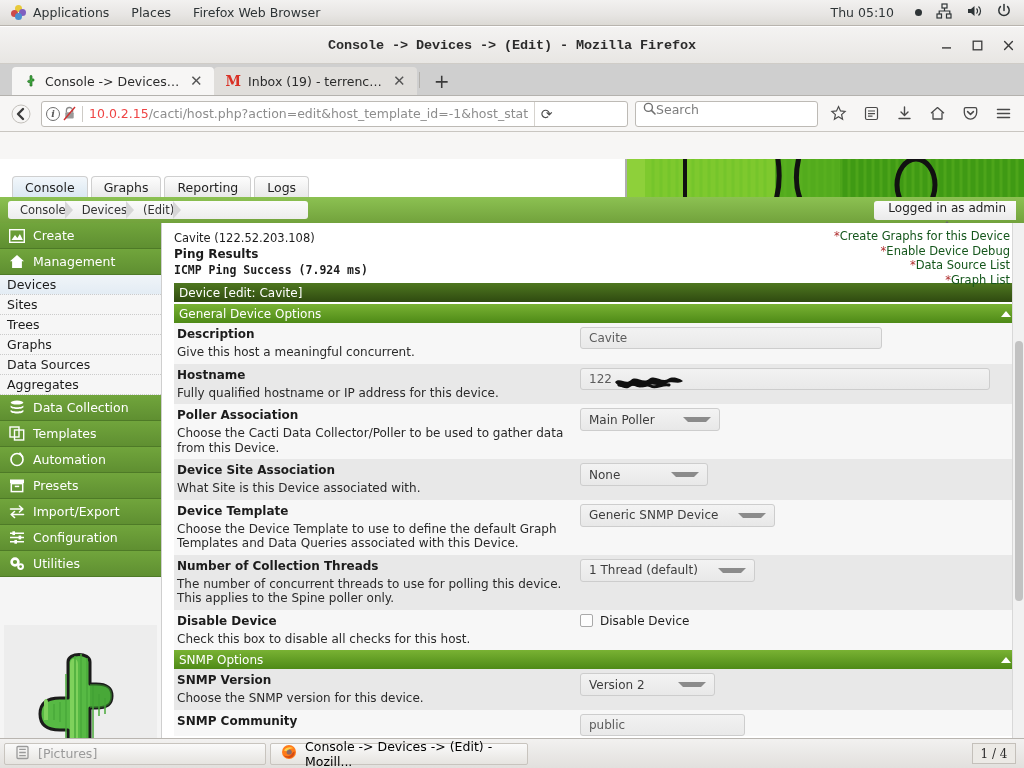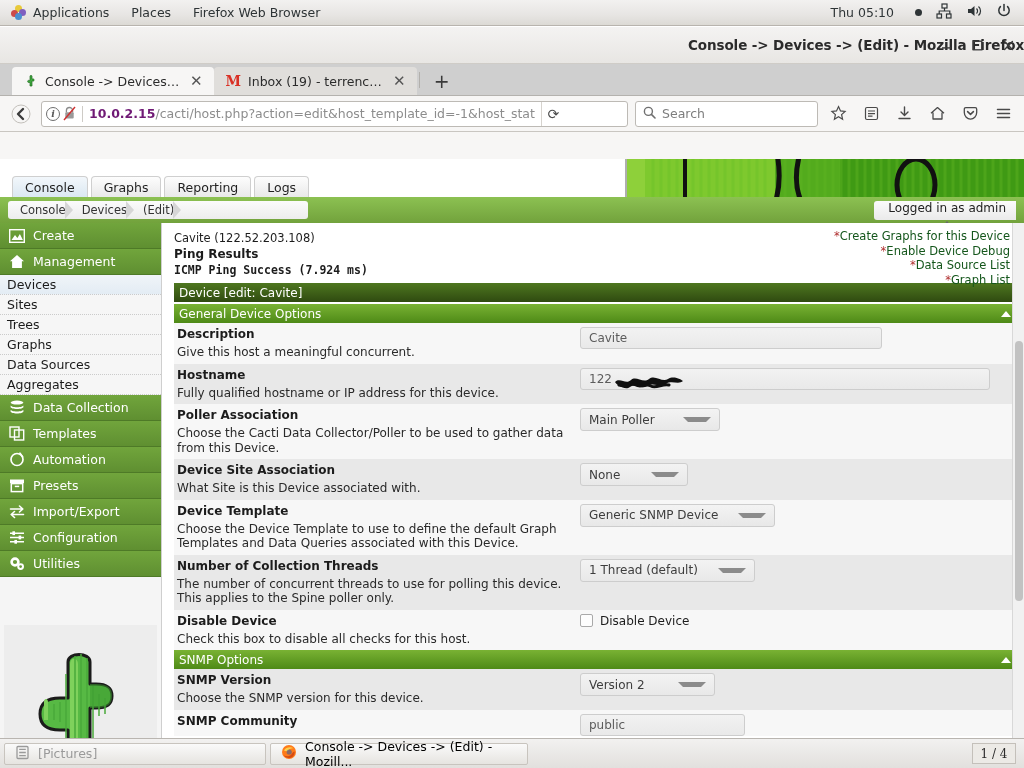--- a/index.html
+++ b/index.html
@@ -31,22 +31,23 @@
 
   
   #firefox-window {
     position: absolute; top: 27px; left: 0; width: 1024px; height: 711px;
     background: #f7f6f5;
   }
   #titlebar {
     height: 37px; width: 100%;
     background: linear-gradient(to bottom, #f4f3f2 0%, #e8e6e3 100%);
     border-bottom: 1px solid #cfccc7;
-    display: flex; align-items: center; justify-content: flex-end;
+    display: flex; align-items: center; justify-content: center;
     position: relative;
+    font-family: Liberation Mono, monospace;
   }
   #titlebar .title { font-size: 13.5px; font-weight: bold; color: #2b2b2b; letter-spacing: -0.1px;}
   .winbtns { position: absolute; right: 8px; top: 0; height: 37px; display:flex; align-items:center; gap: 16px;}
   .winbtn { width: 15px; height: 15px; display:flex; align-items:center; justify-content:center; color:#3b3b3b;}
 
   
   #tabstrip {
     height: 32px; background: #cfcfcf;
     display: flex; align-items: flex-end; padding-left: 12px; gap: 0;
     border-bottom: 1px solid #b4b2ae;
@@ -82,28 +83,28 @@
   }
   .url-ident { display:flex; align-items:center; gap:3px; flex: 0 0 auto;}
   .info-circle {
     width: 14px; height: 14px; border-radius: 50%; border: 1.3px solid #6e6e6e;
     color:#5a5a5a; font-size: 9.5px; display:flex; align-items:center; justify-content:center;
     font-family: "DejaVu Serif", serif; font-style: italic; font-weight: bold;
   }
   .lock-struck { position: relative; width: 13px; height: 15px; display:inline-block;}
   .urlsep { width: 1px; height: 16px; background: #cecbc6;}
   .url-text { white-space: nowrap; overflow: hidden; color: #8d8d8d;}
-  .url-text .host { color: #701a75; font-weight: bold; }
+  .url-text .host { color: #ef4444; font-weight: normal; }
   .url-go {
     flex: 0 0 auto; width: 24px; height: 24px; display:flex; align-items:center;
     justify-content:center; font-size: 14px; color:#4b4b4b; border-left: 1px solid #d6d3ce;
   }
   #searchbar {
     width: 183px; height: 26px; background: #ffffff; border: 1px solid #bdbab5;
-    border-radius: 3px; display:flex; align-items:center; gap: 6px; padding: 0 7px;
+    border-radius: 3px; display:flex; padding: 0 7px;
     font-size: 12.5px; color: #7d7d7d;
   }
   .nav-icon { width: 26px; height: 26px; display:flex; align-items:center; justify-content:center; color:#4a4a4a;}
 
   
   #page {
     position: absolute; top: 132px; left: 0; width: 1024px; height: 579px;
     background: #ffffff; overflow: hidden;
   }
   #cacti-banner {
@@ -650,21 +651,21 @@
           </div>
         </div>
       </div>
 
       <div class="frow even">
         <div class="fleft">
           <div class="flabel">Device Site Association</div>
           <div class="fdesc">What Site is this Device associated with.</div>
         </div>
         <div class="fright">
-          <div class="sel" style="width:108px">
+          <div class="sel" style="width:128px">
             <span>None</span>
             <span class="arw"></span>
           </div>
         </div>
       </div>
 
       <div class="frow odd">
         <div class="fleft">
           <div class="flabel">Device Template</div>
           <div class="fdesc">Choose the Device Template to use to define the default Graph Templates and Data Queries associated with this Device.</div>

